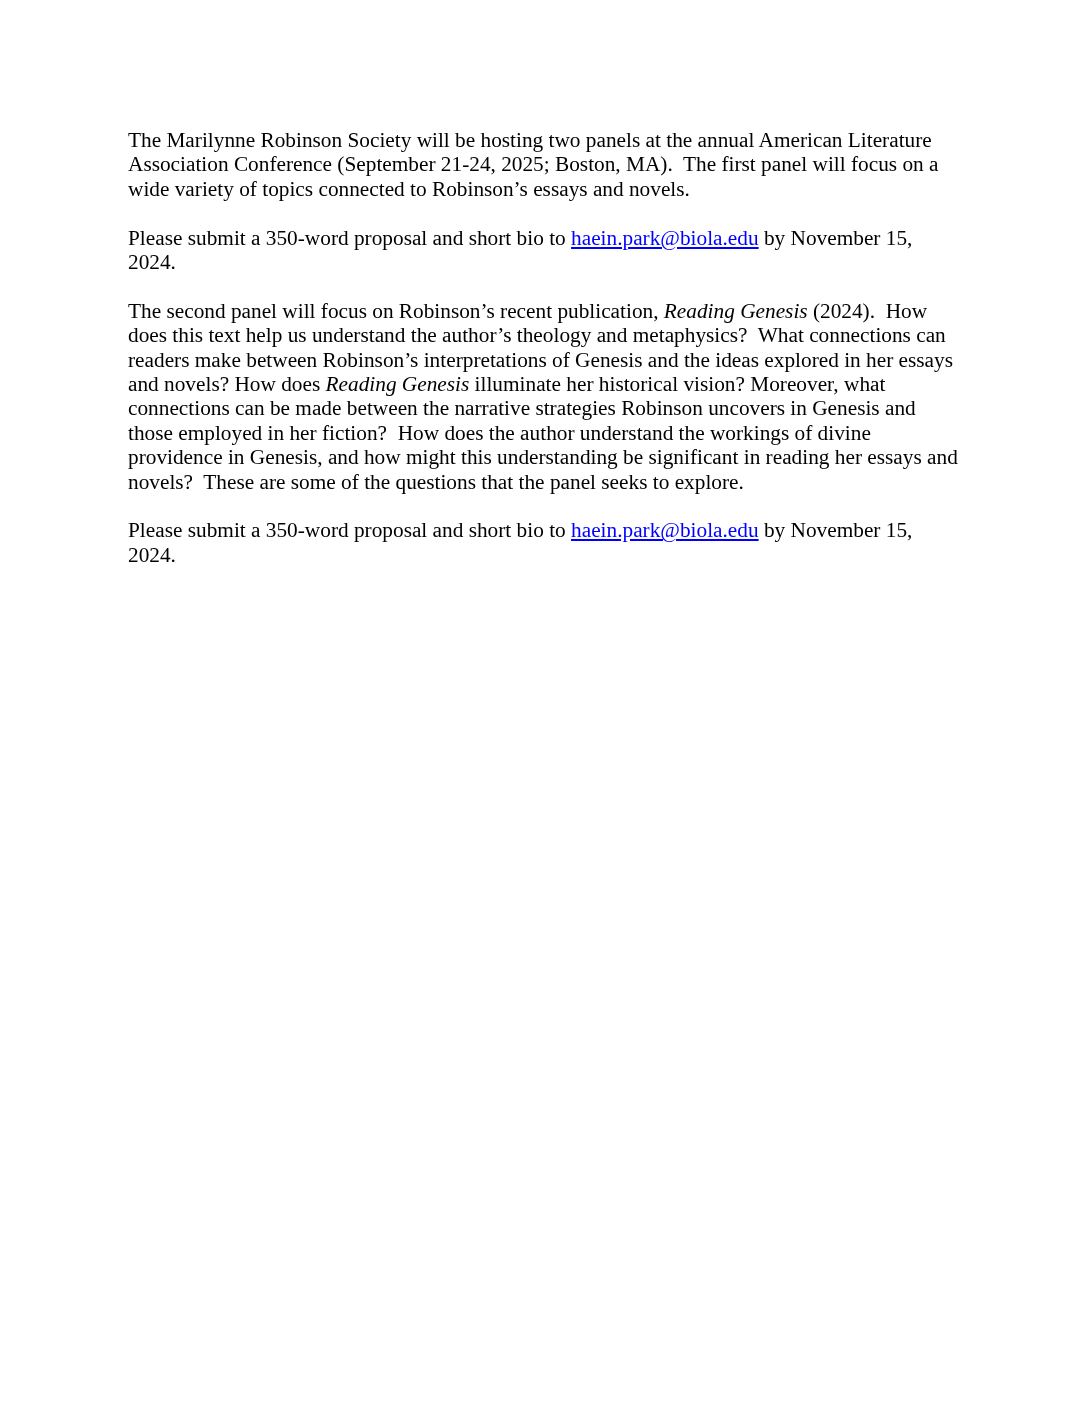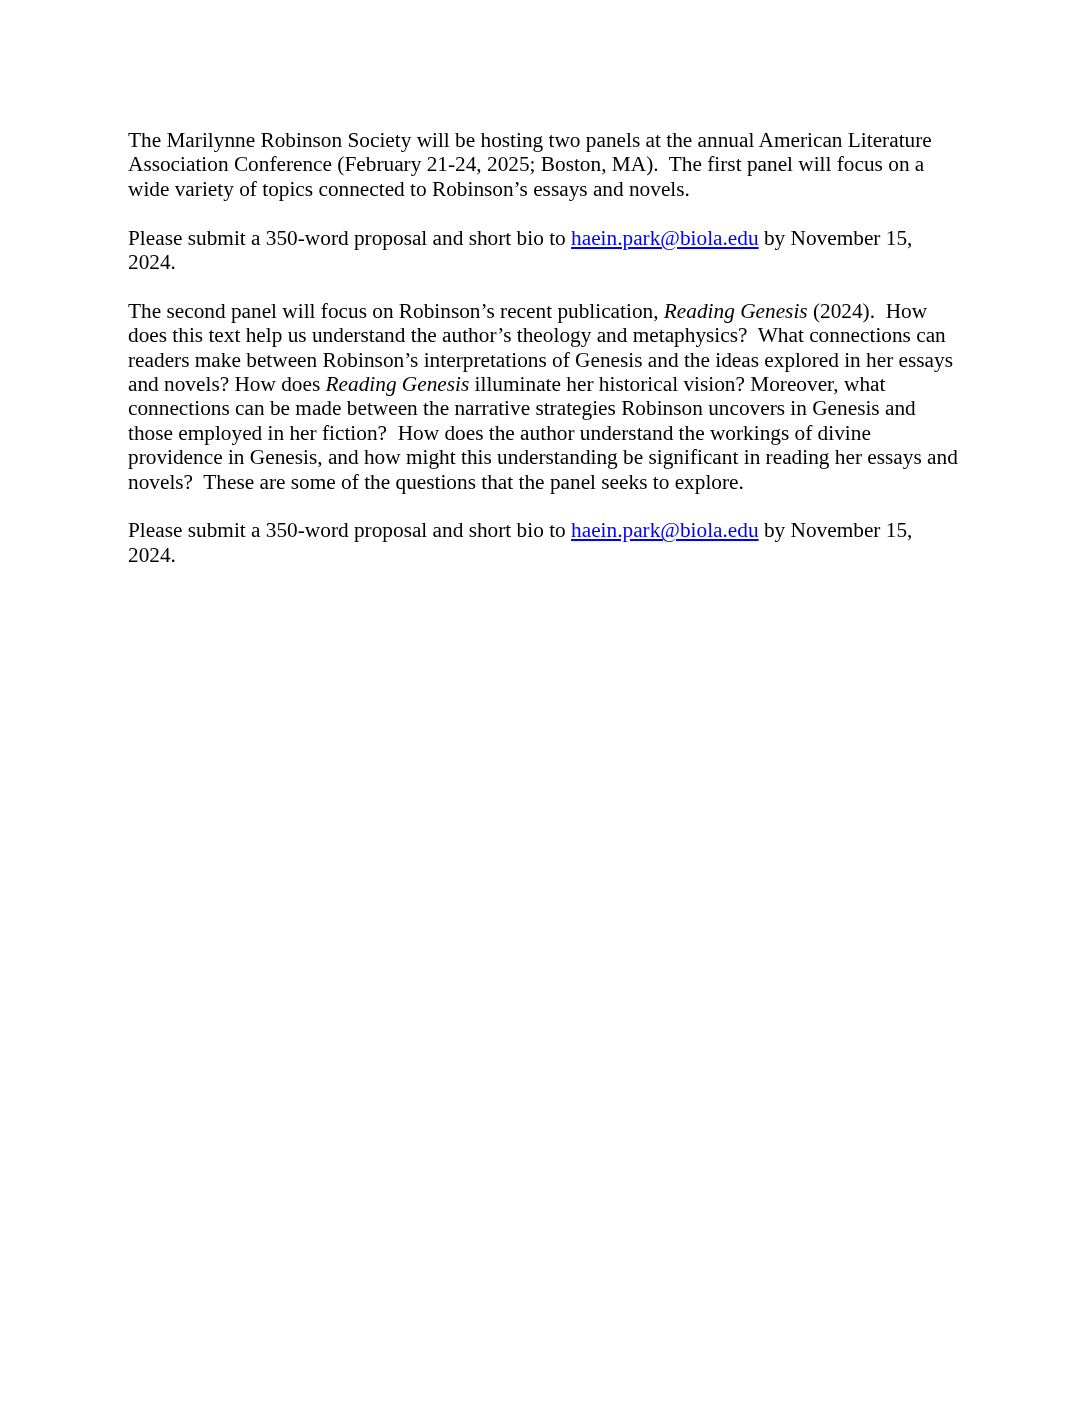--- a/index.html
+++ b/index.html
@@ -31,18 +31,18 @@
   .doc-body a.email-link {
     color: var(--link-color, #0000ff);
     cursor: pointer;
   }
 </style>
 </head>
 <body>
 
 <div class="page">
   <div class="doc-body">
-      <p><span>The Marilynne Robinson Society will be hosting two panels at the annual American Literature Association Conference (February 21-24, 2025; Boston, MA).  The first panel will focus on a wide variety of topics connected to Robinson’s essays and novels.</span></p>
+      <p><span>The Marilynne Robinson Society will be hosting two panels at the annual American Literature Association Conference (September 21-24, 2025; Boston, MA).  The first panel will focus on a wide variety of topics connected to Robinson’s essays and novels.</span></p>
       <p><span>Please submit a 350-word proposal and short bio to </span><a class="email-link" href="#">haein.park@biola.edu</a><span> by November 15, 2024.</span></p>
       <p><span>The second panel will focus on Robinson’s recent publication, </span><em>Reading Genesis</em><span> (2024).  How does this text help us understand the author’s theology and metaphysics?  What connections can readers make between Robinson’s interpretations of Genesis and the ideas explored in her essays and novels? How does </span><em>Reading Genesis</em><span> illuminate her historical vision? Moreover, what connections can be made between the narrative strategies Robinson uncovers in Genesis and those employed in her fiction?  How does the author understand the workings of divine providence in Genesis, and how might this understanding be significant in reading her essays and novels?  These are some of the questions that the panel seeks to explore.</span></p>
       <p><span>Please submit a 350-word proposal and short bio to </span><a class="email-link" href="#">haein.park@biola.edu</a><span> by November 15, 2024.</span></p>
     </div>
 </div>
 
 </body></html>

